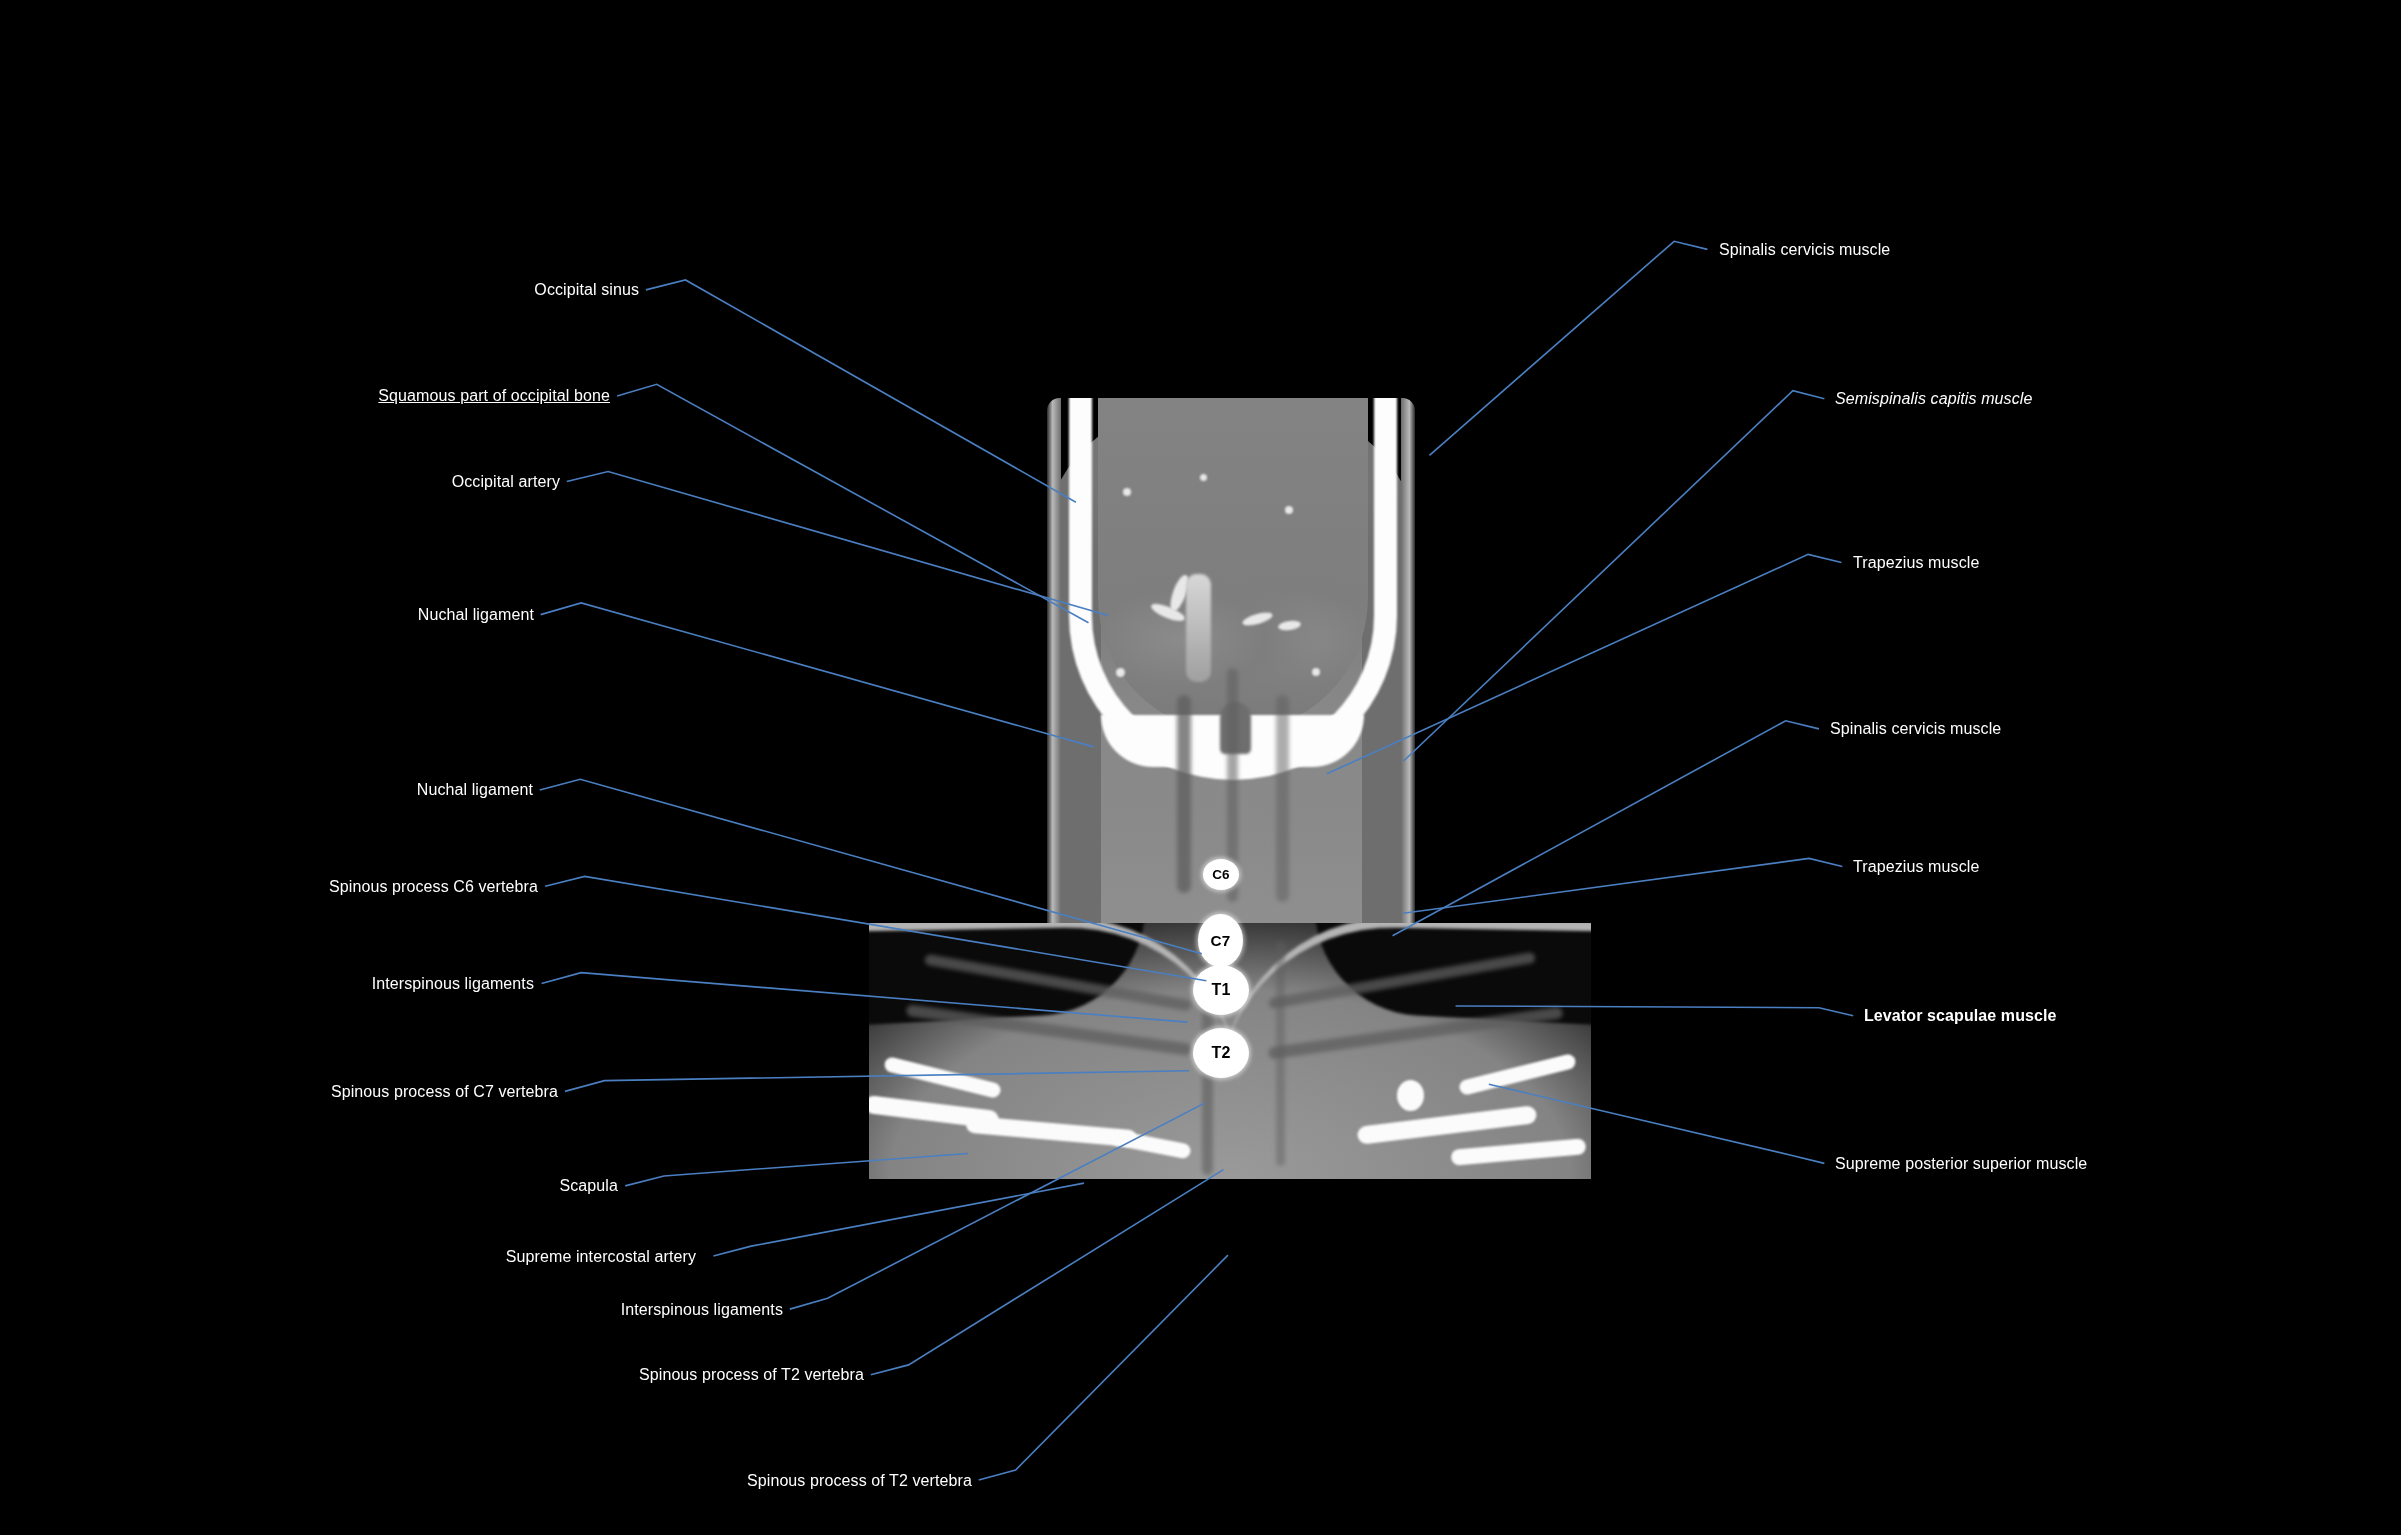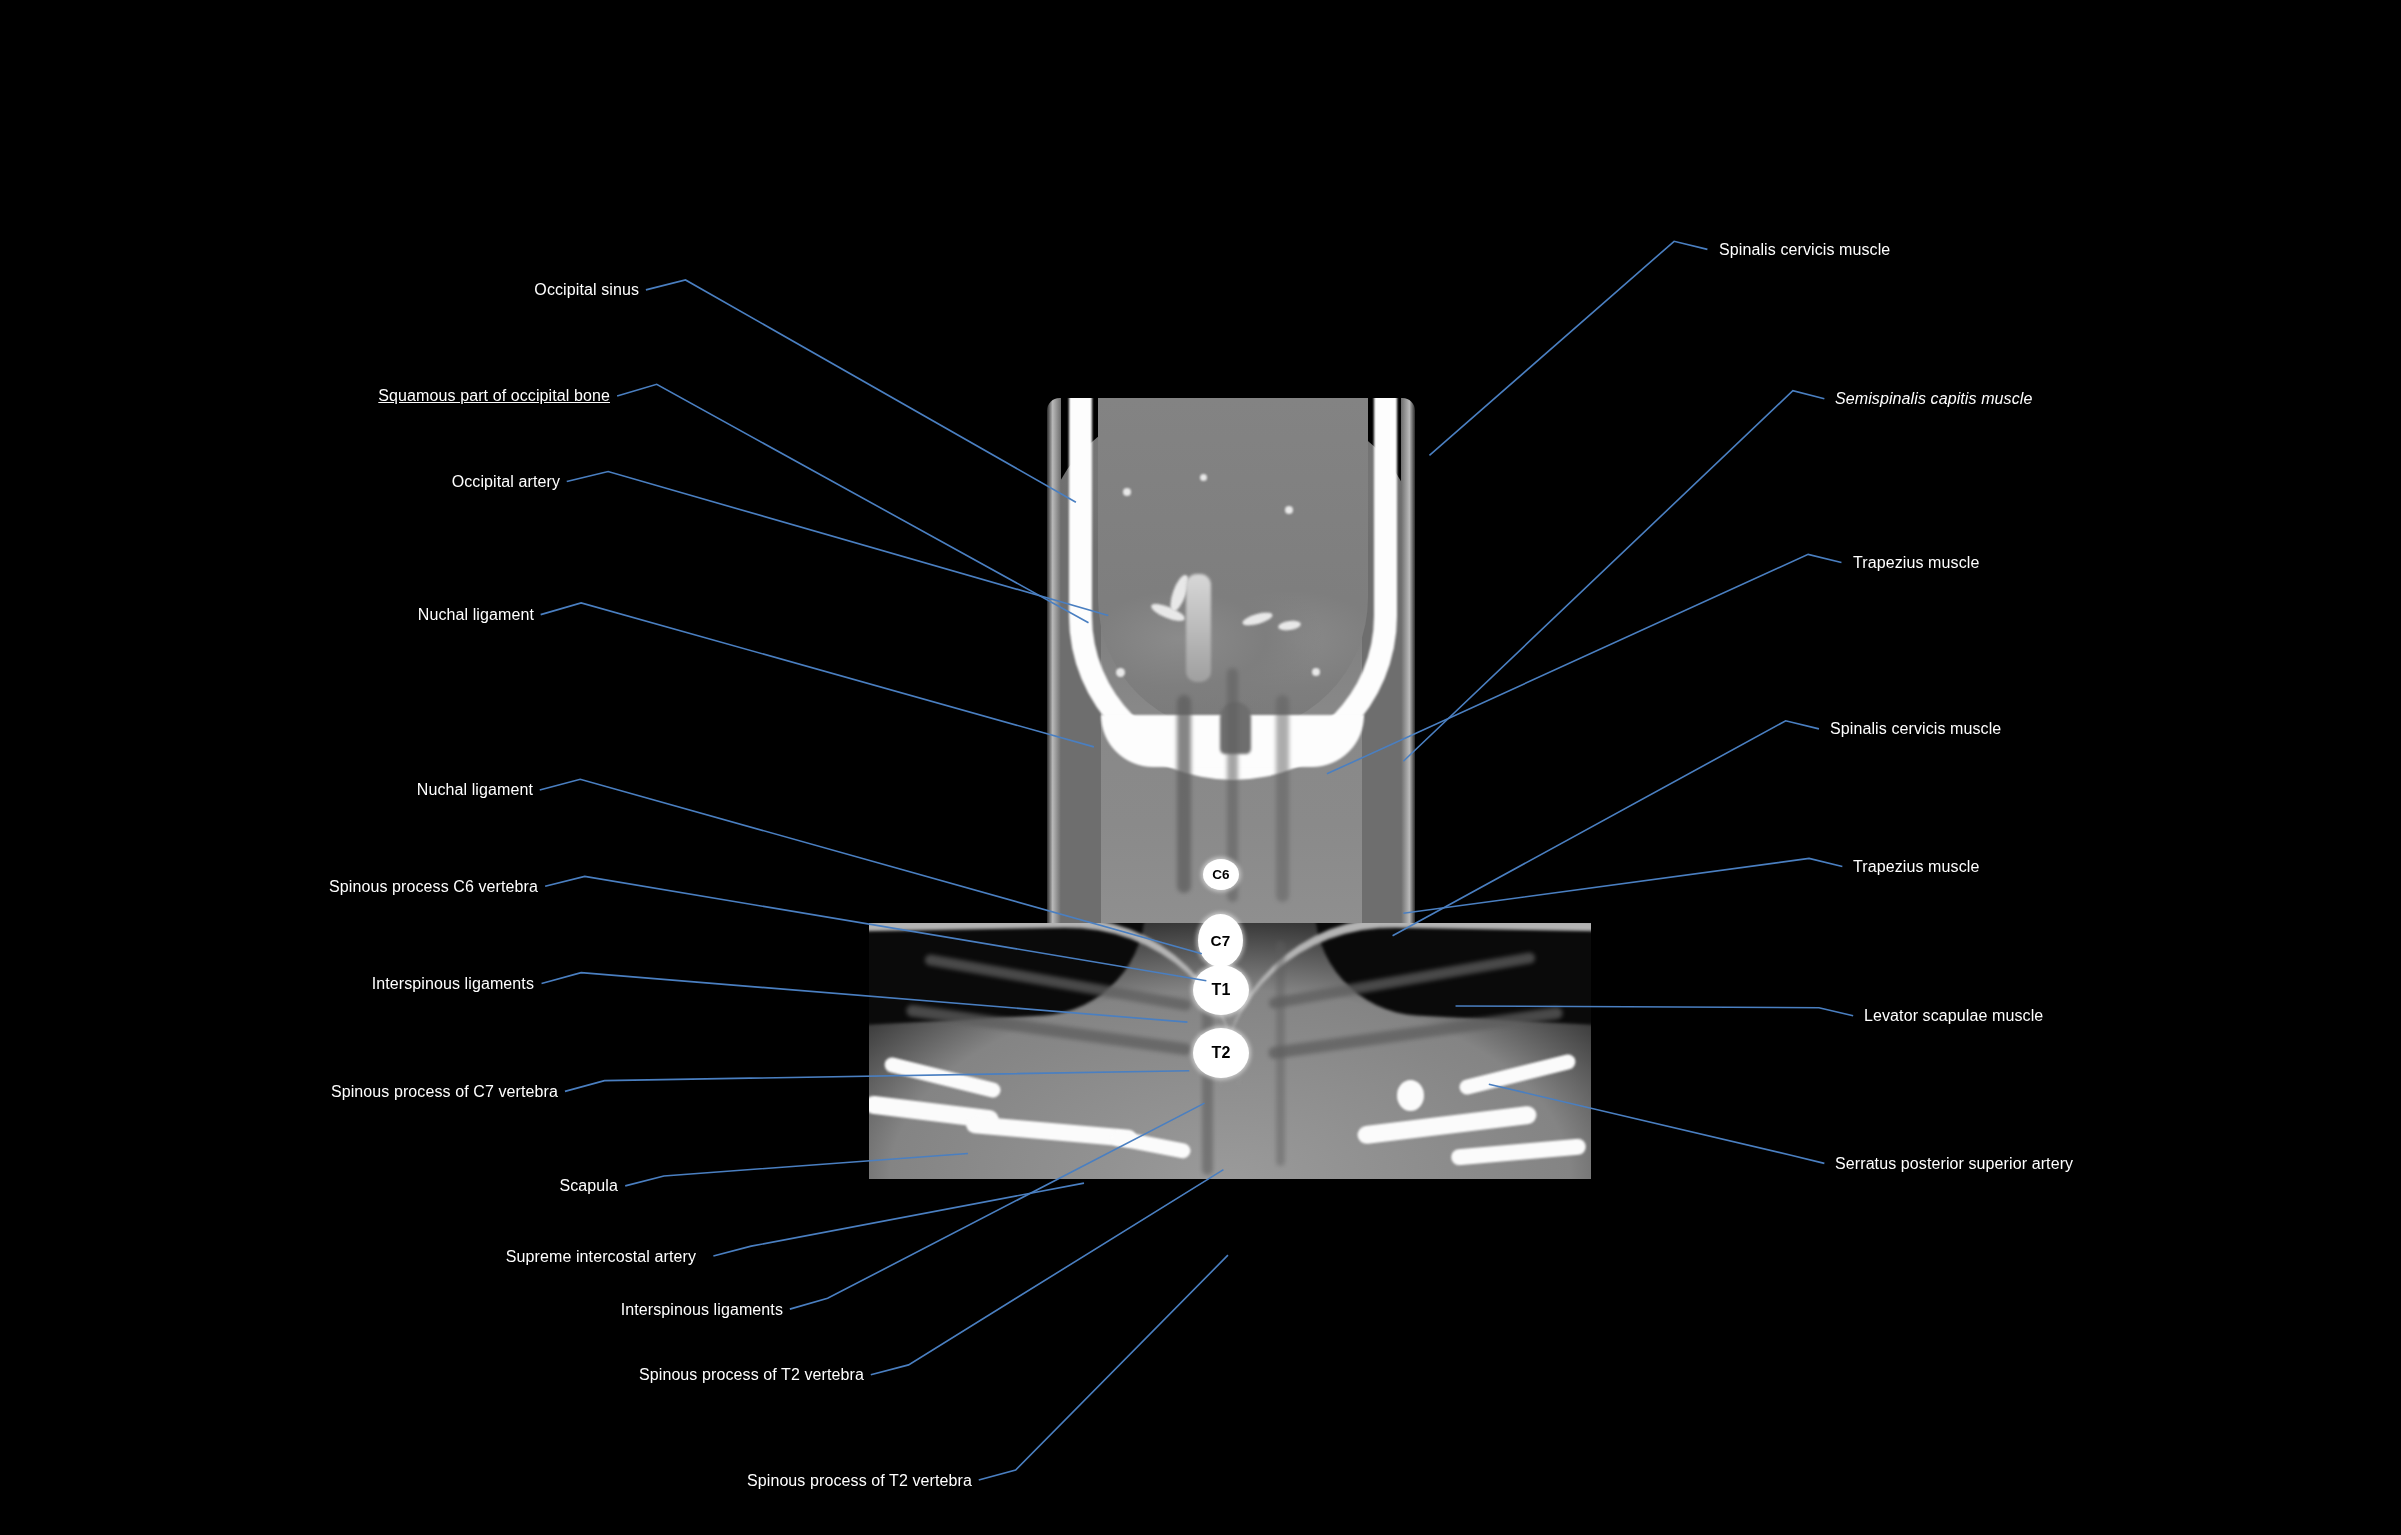--- a/index.html
+++ b/index.html
@@ -240,17 +240,17 @@
   <div class="label l" style="left:696px;top:1243px;">Supreme intercostal artery</div>
   <div class="label l" style="left:783px;top:1296px;">Interspinous ligaments</div>
   <div class="label l" style="left:864px;top:1361px;">Spinous process of T2 vertebra</div>
   <div class="label l" style="left:972px;top:1467px;">Spinous process of T2 vertebra</div>
 
   <div class="label r" style="left:1719px;top:236px;">Spinalis cervicis muscle</div>
   <div class="label r" style="left:1835px;top:385px;font-style:italic;">Semispinalis capitis muscle</div>
   <div class="label r" style="left:1853px;top:549px;">Trapezius muscle</div>
   <div class="label r" style="left:1830px;top:715px;">Spinalis cervicis muscle</div>
   <div class="label r" style="left:1853px;top:853px;">Trapezius muscle</div>
-  <div class="label r" style="left:1864px;top:1002px;">Levator scapulae muscle</div>
-  <div class="label r" style="left:1835px;top:1150px;">Serratus posterior superior artery</div>
+  <div class="label r" style="left:1864px;top:1002px;font-weight:bold;">Levator scapulae muscle</div>
+  <div class="label r" style="left:1835px;top:1150px;">Supreme posterior superior muscle</div>
 
 </div>
 
 
 </body></html>

